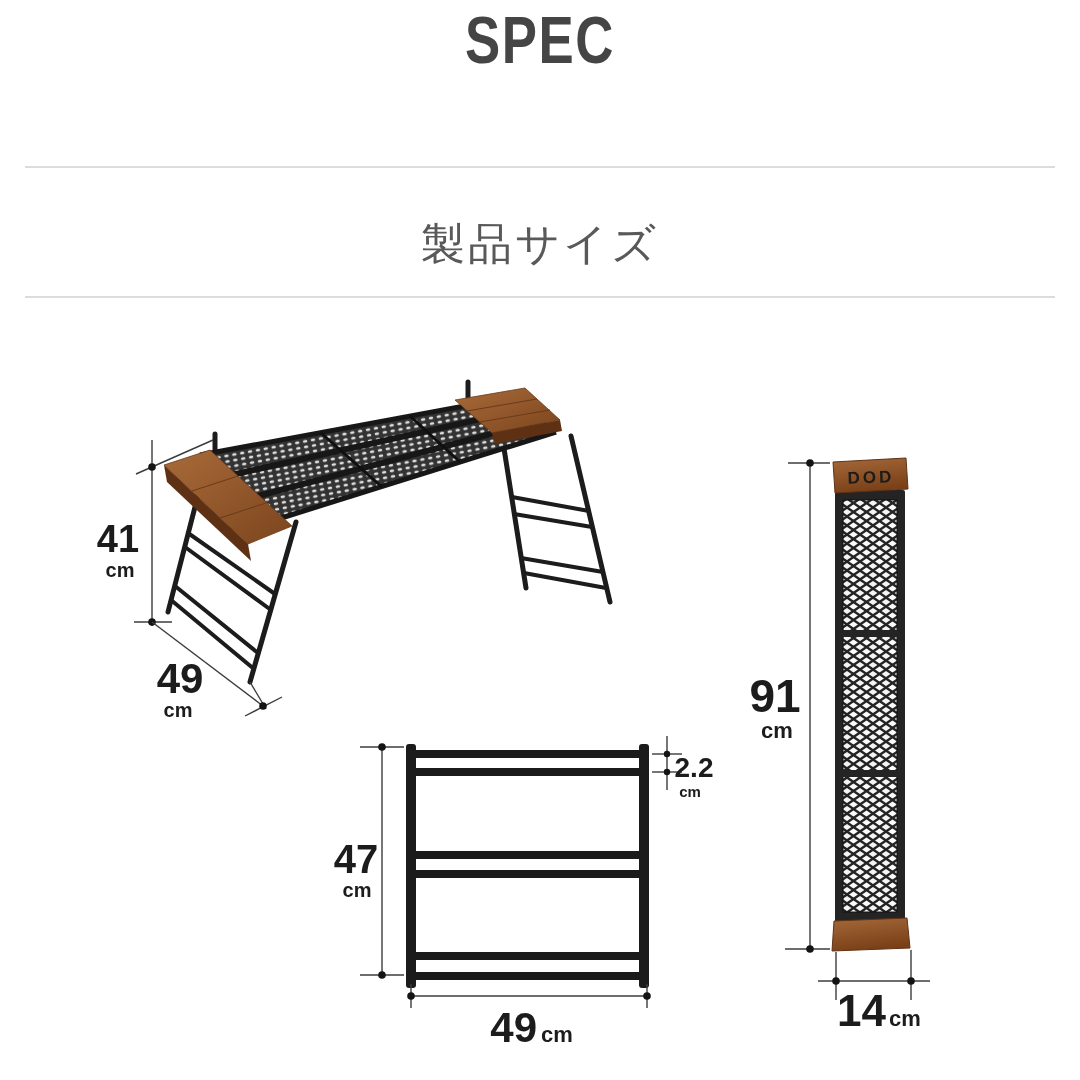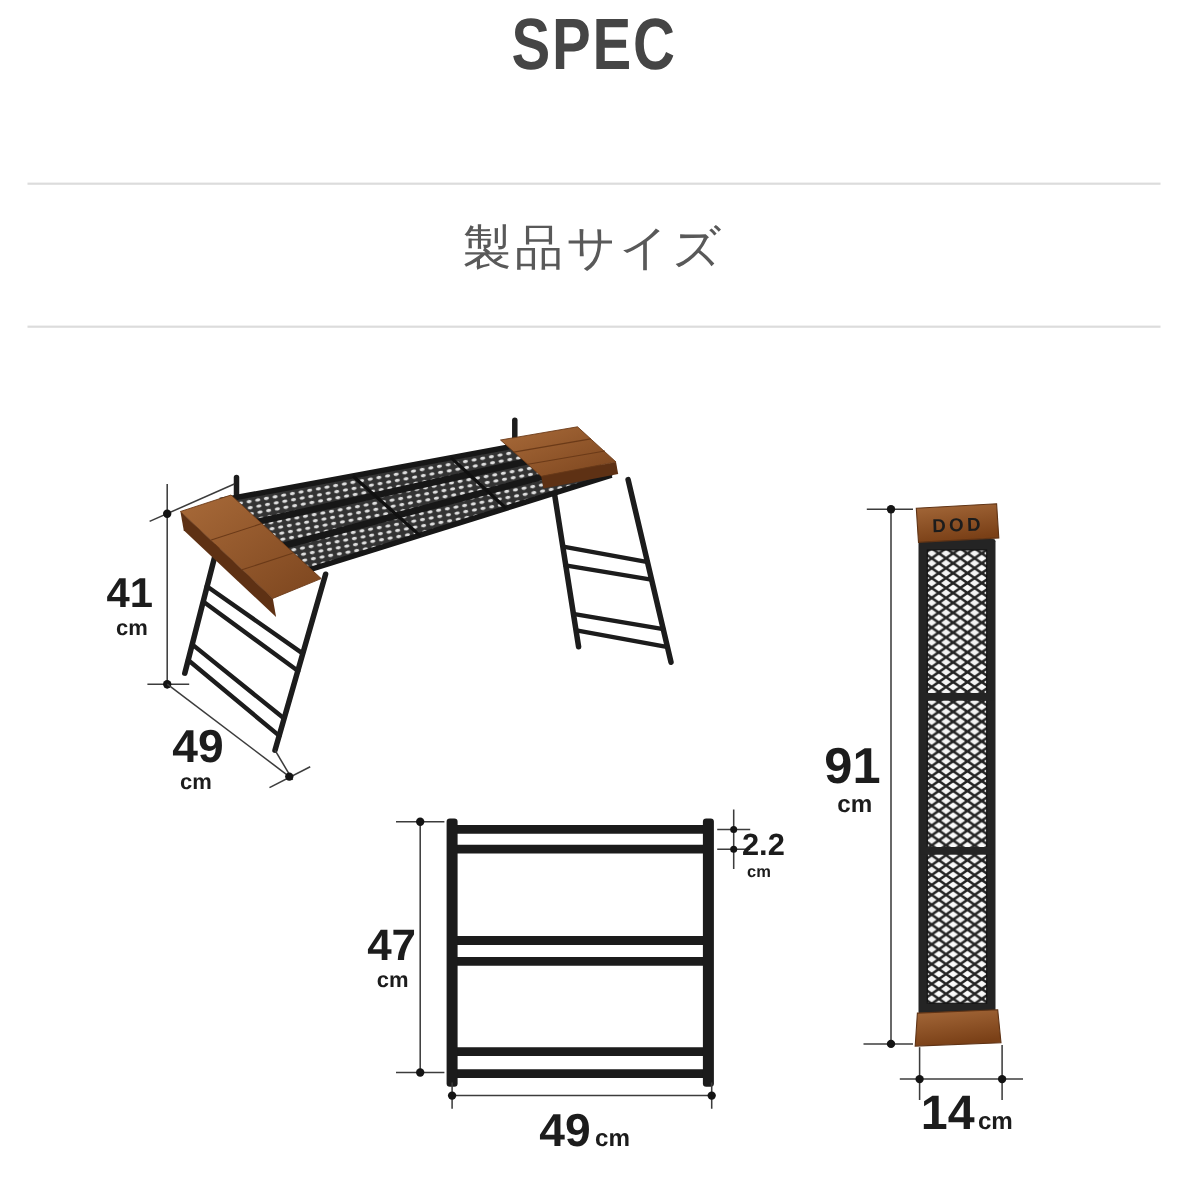--- a/index.html
+++ b/index.html
@@ -14,21 +14,21 @@
     letter-spacing:2px;transform:scaleX(0.80);
   }
   .hdr-sub{
     top:86px;font-size:28px;font-weight:400;color:#4e4e4e;
     letter-spacing:9px;text-indent:9px;
   }
   .divider{left:25px;width:1030px;height:2px;background:#dcdcdc;}
   .divider-1{top:166px;}
   .divider-2{top:296px;}
   .section-heading{
-    top:196px;font-size:44px;font-weight:400;color:#595959;letter-spacing:3px;
+    top:215px;font-size:44px;font-weight:400;color:#595959;letter-spacing:3px;
   }
   svg text{font-family:"Liberation Sans",sans-serif;font-weight:700;fill:#1c1c1c;}
   .dimline{stroke:#3c3c3c;stroke-width:1.4;fill:none;}
   .dimdot{fill:#141414;}
   .steel{stroke:#1c1c1c;stroke-linecap:round;fill:none;}
 </style>
 </head>
 <body>
 
 <div class="canvas">

